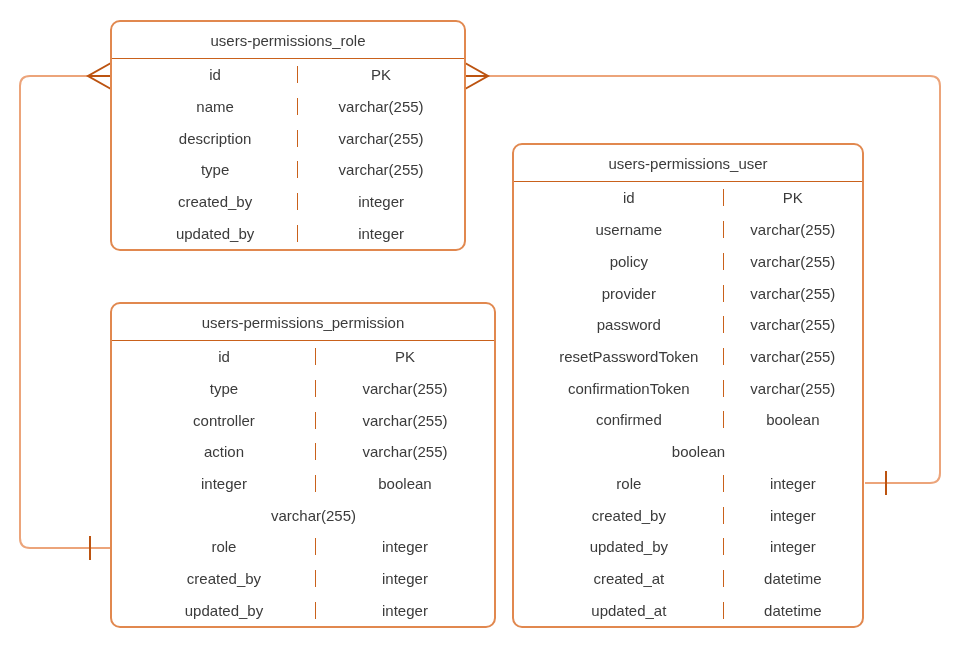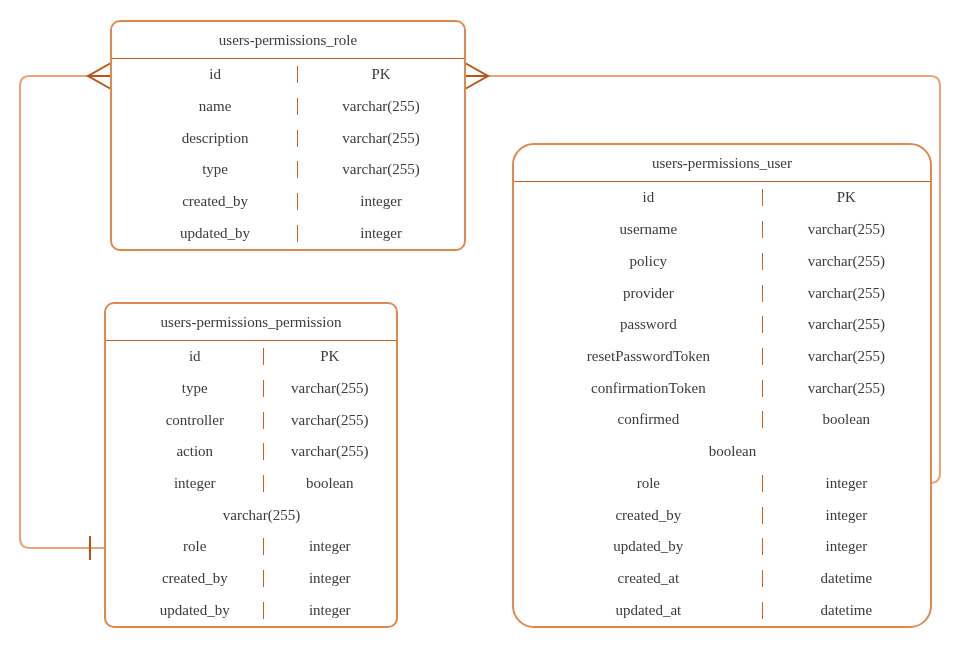--- a/index.html
+++ b/index.html
@@ -1,20 +1,20 @@
 <!DOCTYPE html>
 <html><head>
 <meta charset="utf-8">
 <style>
   html,body{margin:0;padding:0;background:#ffffff;}
   .canvas{
     position:relative;
     width:960px;height:649px;
     background:#ffffff;
-    font-family:Liberation Serif, serif;
+    font-family:Liberation Sans, sans-serif;
     overflow:hidden;
   }
   .connectors{position:absolute;left:0;top:0;width:960px;height:649px;}
   .entity{
     position:absolute;
     display:flex;flex-direction:column;
     box-sizing:border-box;
     background:#ffffff;
     border:2px solid var(--border-color,#e1884f);
     border-radius:10px;
@@ -36,22 +36,22 @@
   .cell.name{border-right:1.5px solid var(--line-color,#c9611b);}
   
   .entity.role .cell.name{flex:0 0 49.6%;}
   .entity.role .cell.type{flex:1 1 auto;}
   .entity.permission .cell.name{flex:0 0 50.4%;}
   .entity.permission .cell.type{flex:1 1 auto;}
   .entity.user .cell.name{flex:0 0 57.4%;}
   .entity.user .cell.type{flex:1 1 auto;}
   
   .entity.role{left:110px;top:20px;width:356px;height:231px;}
-  .entity.permission{left:104px;top:302px;width:294px;height:326px;}
-  .entity.user{left:512px;top:143px;width:420px;height:485px;border-radius:22px;}
+  .entity.permission{left:110px;top:302px;width:386px;height:326px;}
+  .entity.user{left:512px;top:143px;width:352px;height:485px;}
 </style>
 </head>
 <body>
 
 <div class="canvas" style="--border-color: #e1884f; --line-color: #c9611b; --text-color: #3b3b3b; background: rgb(255, 255, 255);">
 
   <svg class="connectors" viewBox="0 0 960 649" width="960" height="649" fill="none">
 
     <path stroke-width="2" d="M 111 76 L 30 76 Q 20 76 20 86 L 20 538 Q 20 548 30 548 L 111 548" stroke="#eca47a"></path>
     <path stroke-width="2" d="M 111 63 L 88 76 L 111 89 M 88 76 L 111 76" stroke="#bc5310"></path>

